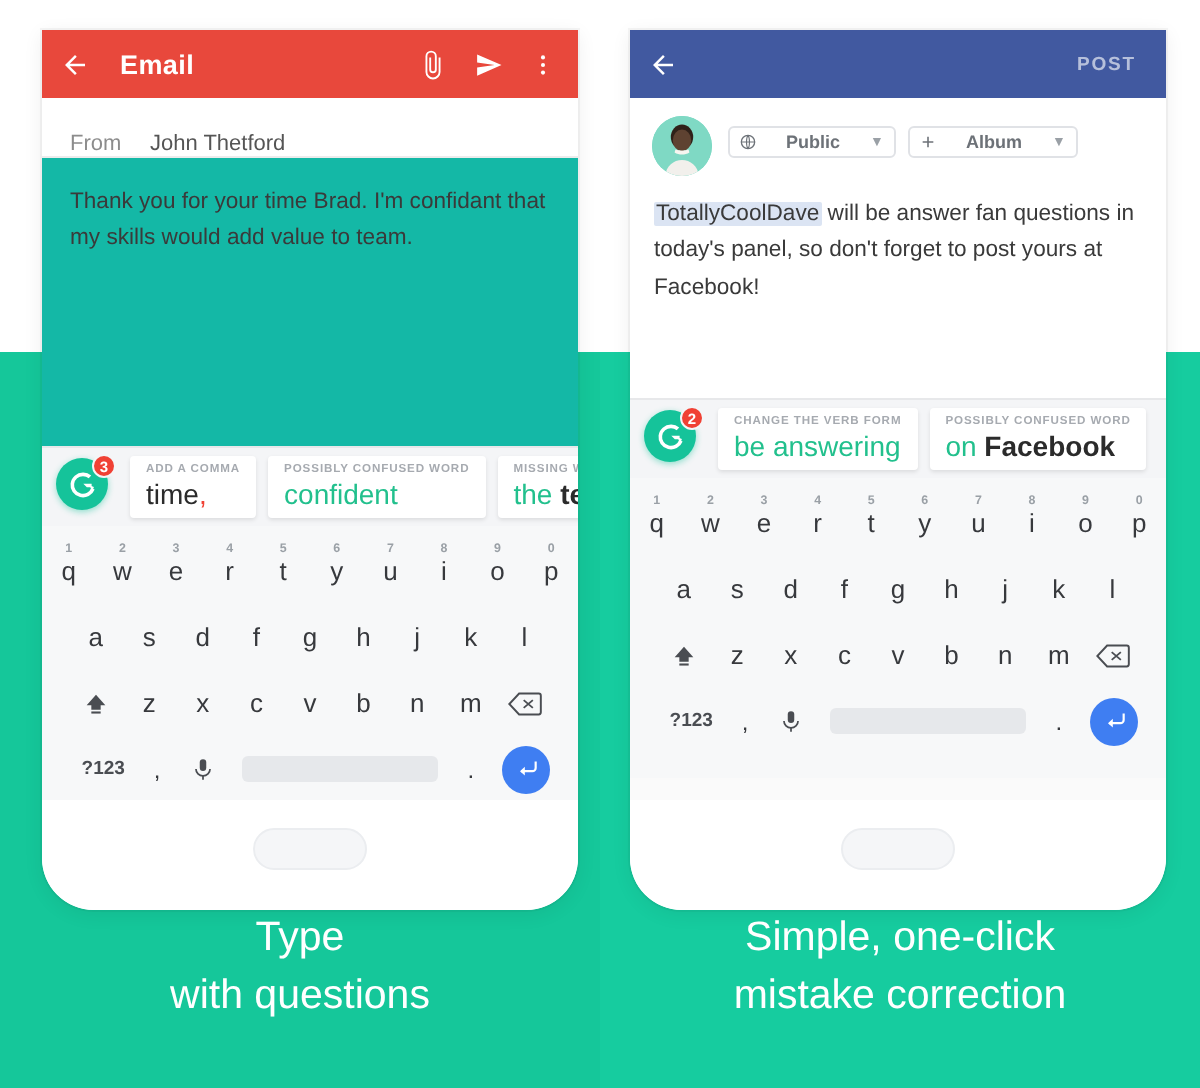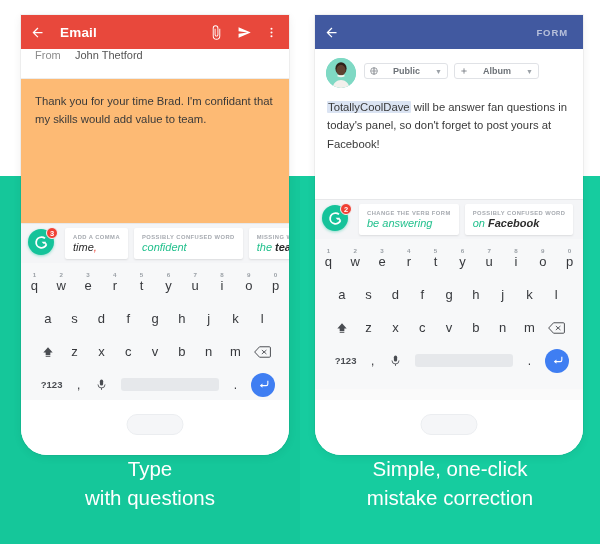--- a/index.html
+++ b/index.html
@@ -58,26 +58,26 @@
   .appbar-spacer { flex:1; }
   .appbar-actions { display:flex; align-items:center; gap:13px; margin-right:2px; }
   .appbar .post-label {
     font-size:9.5px; font-weight:bold; letter-spacing:.9px;
     color:rgba(255,255,255,.62); margin-right:6px;
   }
   .ic { display:inline-flex; align-items:center; justify-content:center; }
 
   
   .from-row {
-    display:flex; align-items:flex-start; height:30px; padding:0 14px;
+    display:flex; align-items:flex-end; height:30px; padding:0 14px;
     background:#fff; border-bottom:1px solid #ececec;
   }
   .from-label { font-size:11px; color:#8c8c8c; width:40px; }
   .from-value { font-size:11px; color:#555; }
-  .body-area { background:#fdba74; padding:13px 14px 0 14px; height:144px; }
+  .body-area { background:#14b8a6; padding:13px 14px 0 14px; height:144px; }
   .body-text { font-size:11.3px; line-height:1.62; color:#3a3a3a; }
 
   
   .fb-ident { display:flex; align-items:flex-start; padding:9px 11px 6px 11px; background:#fff; gap:8px; }
   .avatar {
     width:30px; height:30px; border-radius:50%; flex:none; overflow:hidden;
     background:#6fd6c0; position:relative;
   }
   .avatar svg { display:block; }
   .fb-ident-col { padding-top:1px; }
@@ -118,21 +118,21 @@
     background:#fff; border-radius:2px; flex:none;
     padding:4px 8px 5px 8px; height:31px;
     box-shadow:0 1px 2px rgba(0,0,0,.10);
     display:flex; flex-direction:column; justify-content:center;
   }
   .card-kicker {
     font-size:5.8px; font-weight:bold; letter-spacing:.45px;
     color:#a6aab0; text-transform:uppercase; white-space:nowrap;
     margin-bottom:2px;
   }
-  .card-fix { font-size:11px; color:#2b2b2b; white-space:nowrap; line-height:1;font-style:italic; }
+  .card-fix { font-size:14px; color:#2b2b2b; white-space:nowrap; line-height:1; }
   .card-fix .green { color:#22c08d; }
   .card-fix .red   { color:#f04134; }
   .card-fix .bold  { font-weight:bold; color:#2b2b2b; }
 
   
   .kb { background:#f7f8f9; padding:6px 0 0 0; height:150px; }
   .kb-row { display:flex; align-items:center; justify-content:center; height:33px; }
   .key {
     display:flex; align-items:center; justify-content:center;
     position:relative; color:#37393d; font-size:13px;
@@ -387,21 +387,21 @@
 <div class="phone right">
   <div class="screen">
 
     <div class="appbar fb">
       <span class="ic">
         <svg width="15" height="15" viewBox="0 0 24 24">
             <path d="M20 11H7.8l5.6-5.6L12 4l-8 8 8 8 1.4-1.4L7.8 13H20z" fill="#fff"></path>
           </svg>
       </span>
       <span class="appbar-spacer"></span>
-      <span class="post-label">FORM</span>
+      <span class="post-label">POST</span>
     </div>
 
     <div class="fb-ident">
       <div class="avatar">
         <svg width="30" height="30" viewBox="0 0 30 30">
           <circle cx="15" cy="15" r="15" fill="#7fd9c4"></circle>
           <ellipse cx="15" cy="10.5" rx="5.6" ry="6.2" fill="#2f2119"></ellipse>
           <ellipse cx="15" cy="12.2" rx="4.6" ry="5.4" fill="#5e4231"></ellipse>
           <path d="M15 17.2c1.9 0 3.3-.5 3.3-.5l.4 1.6c-1.1.7-2.4 1-3.7 1s-2.6-.3-3.7-1l.4-1.6s1.4.5 3.3.5z" fill="#f7f5f0"></path>
           <path d="M6.5 30c.6-5 4.3-8 8.5-8s7.9 3 8.5 8z" fill="#f2f0ec"></path>

